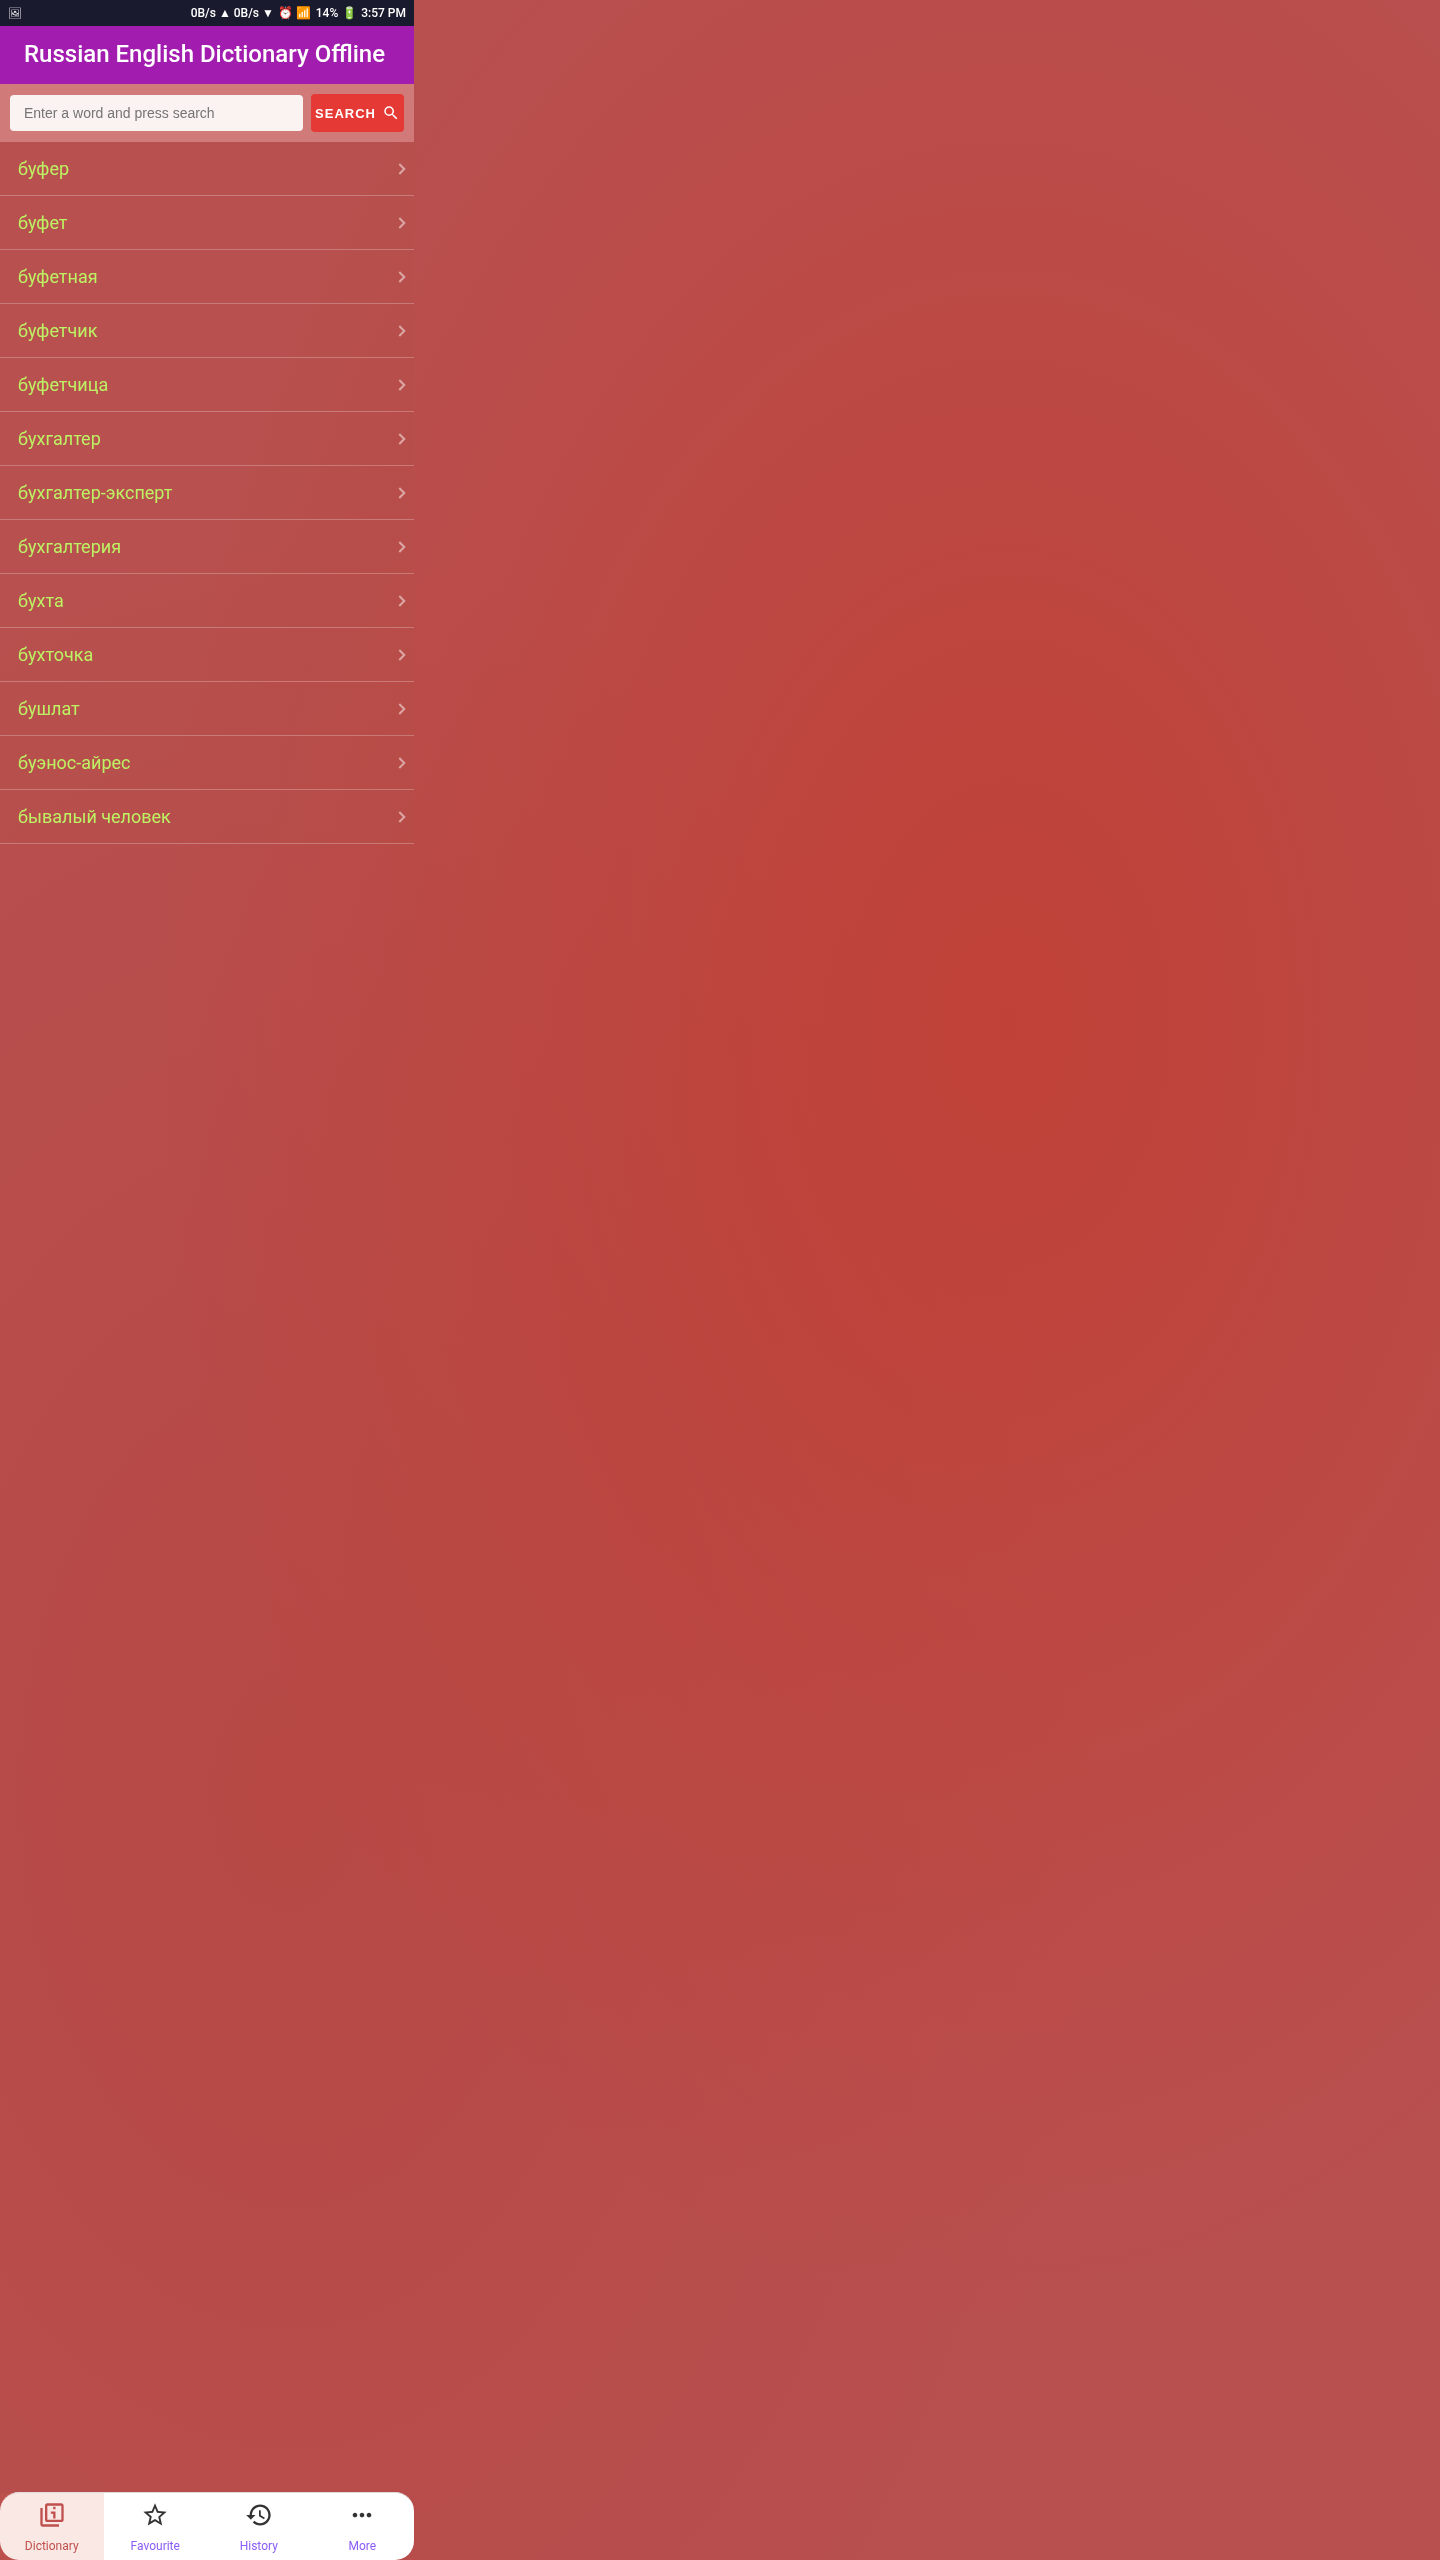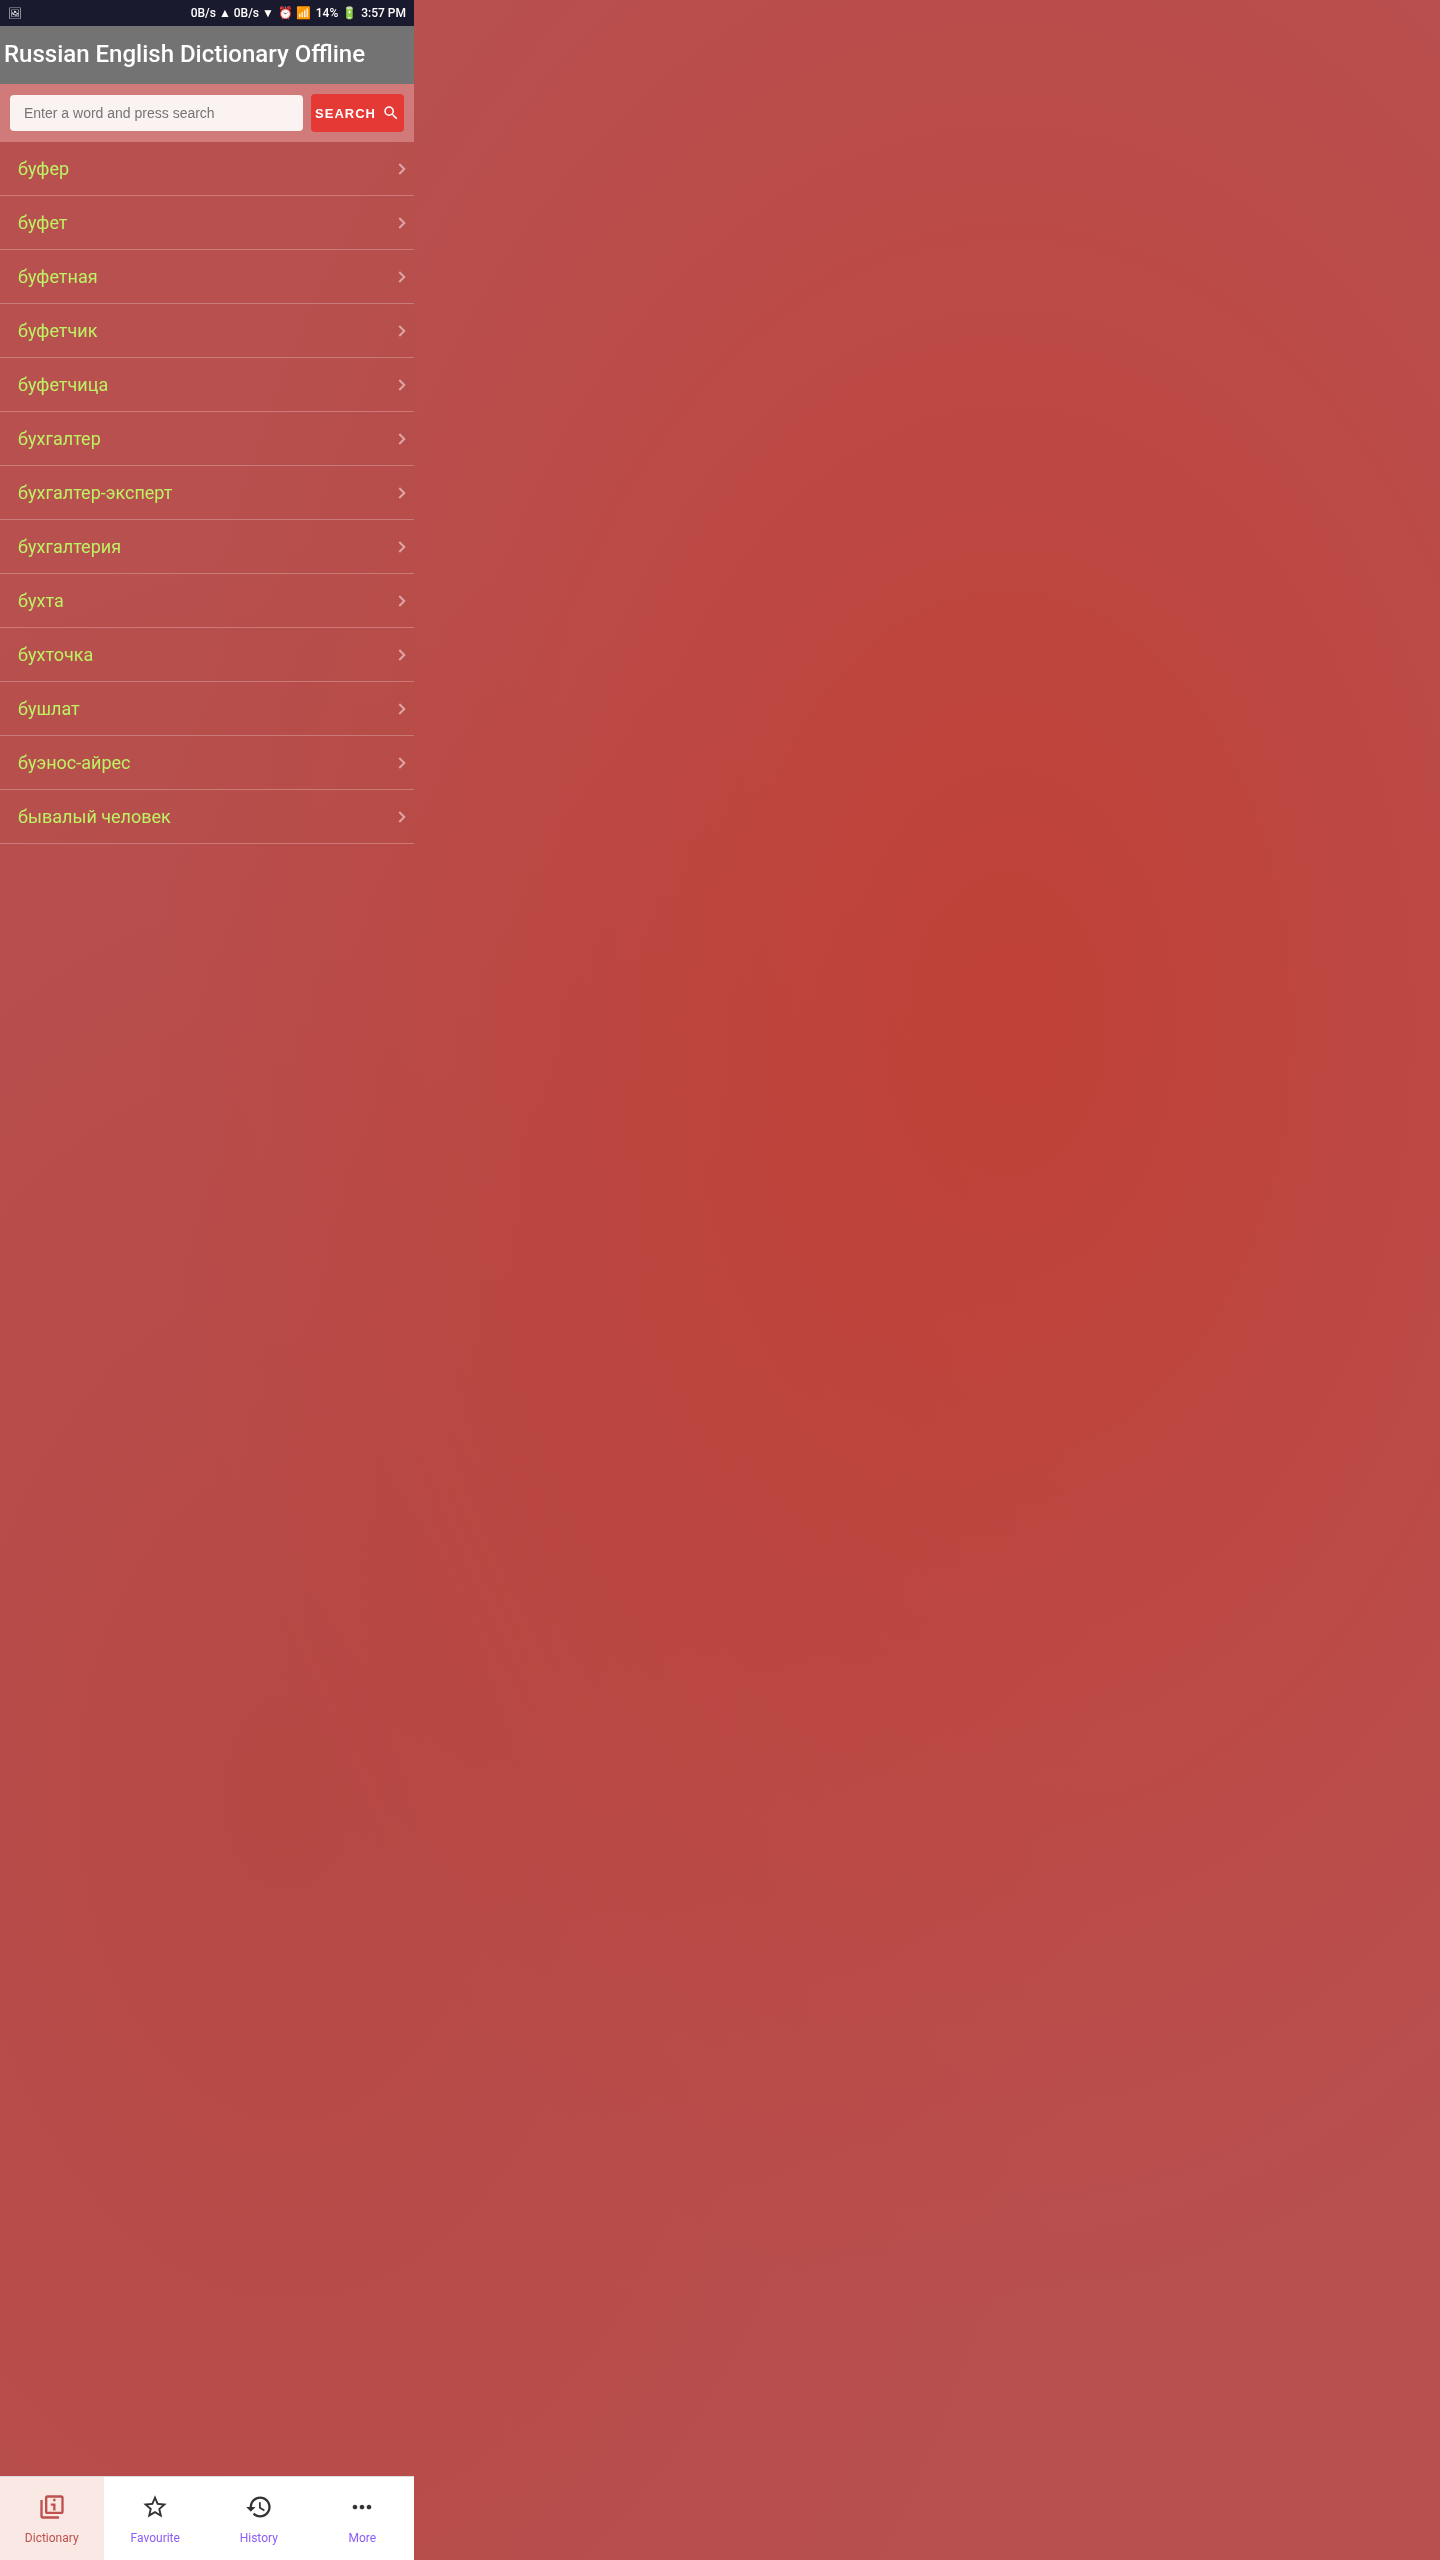--- a/index.html
+++ b/index.html
@@ -23,22 +23,22 @@
       display: flex;
       justify-content: space-between;
       align-items: center;
       height: 26px;
     }
     .status-left { display: flex; align-items: center; gap: 4px; }
     .status-right { display: flex; align-items: center; gap: 4px; font-size: 12px; font-weight: 500; }
 
     
     .app-header {
-      background: #737373;
-      padding: 14px 4px 16px;
+      background: #a21caf;
+      padding: 14px 24px 16px;
     }
     .app-title {
       color: #fff;
       font-size: 24px;
       font-weight: 500;
     }
 
     
     .search-container {
       background: rgba(255,200,200,0.35);
@@ -109,21 +109,22 @@
 
     
     .bottom-nav {
       position: fixed;
       bottom: 0;
       left: 0;
       width: 414px;
       background: #fff;
       display: flex;
       border-top: 1px solid #ddd;
-      height: 84px;
+      height: 68px;
+      border-radius: 19px;
     }
     .nav-item {
       flex: 1;
       display: flex;
       flex-direction: column;
       align-items: center;
       justify-content: center;
       gap: 4px;
       cursor: pointer;
       padding: 8px 4px;

